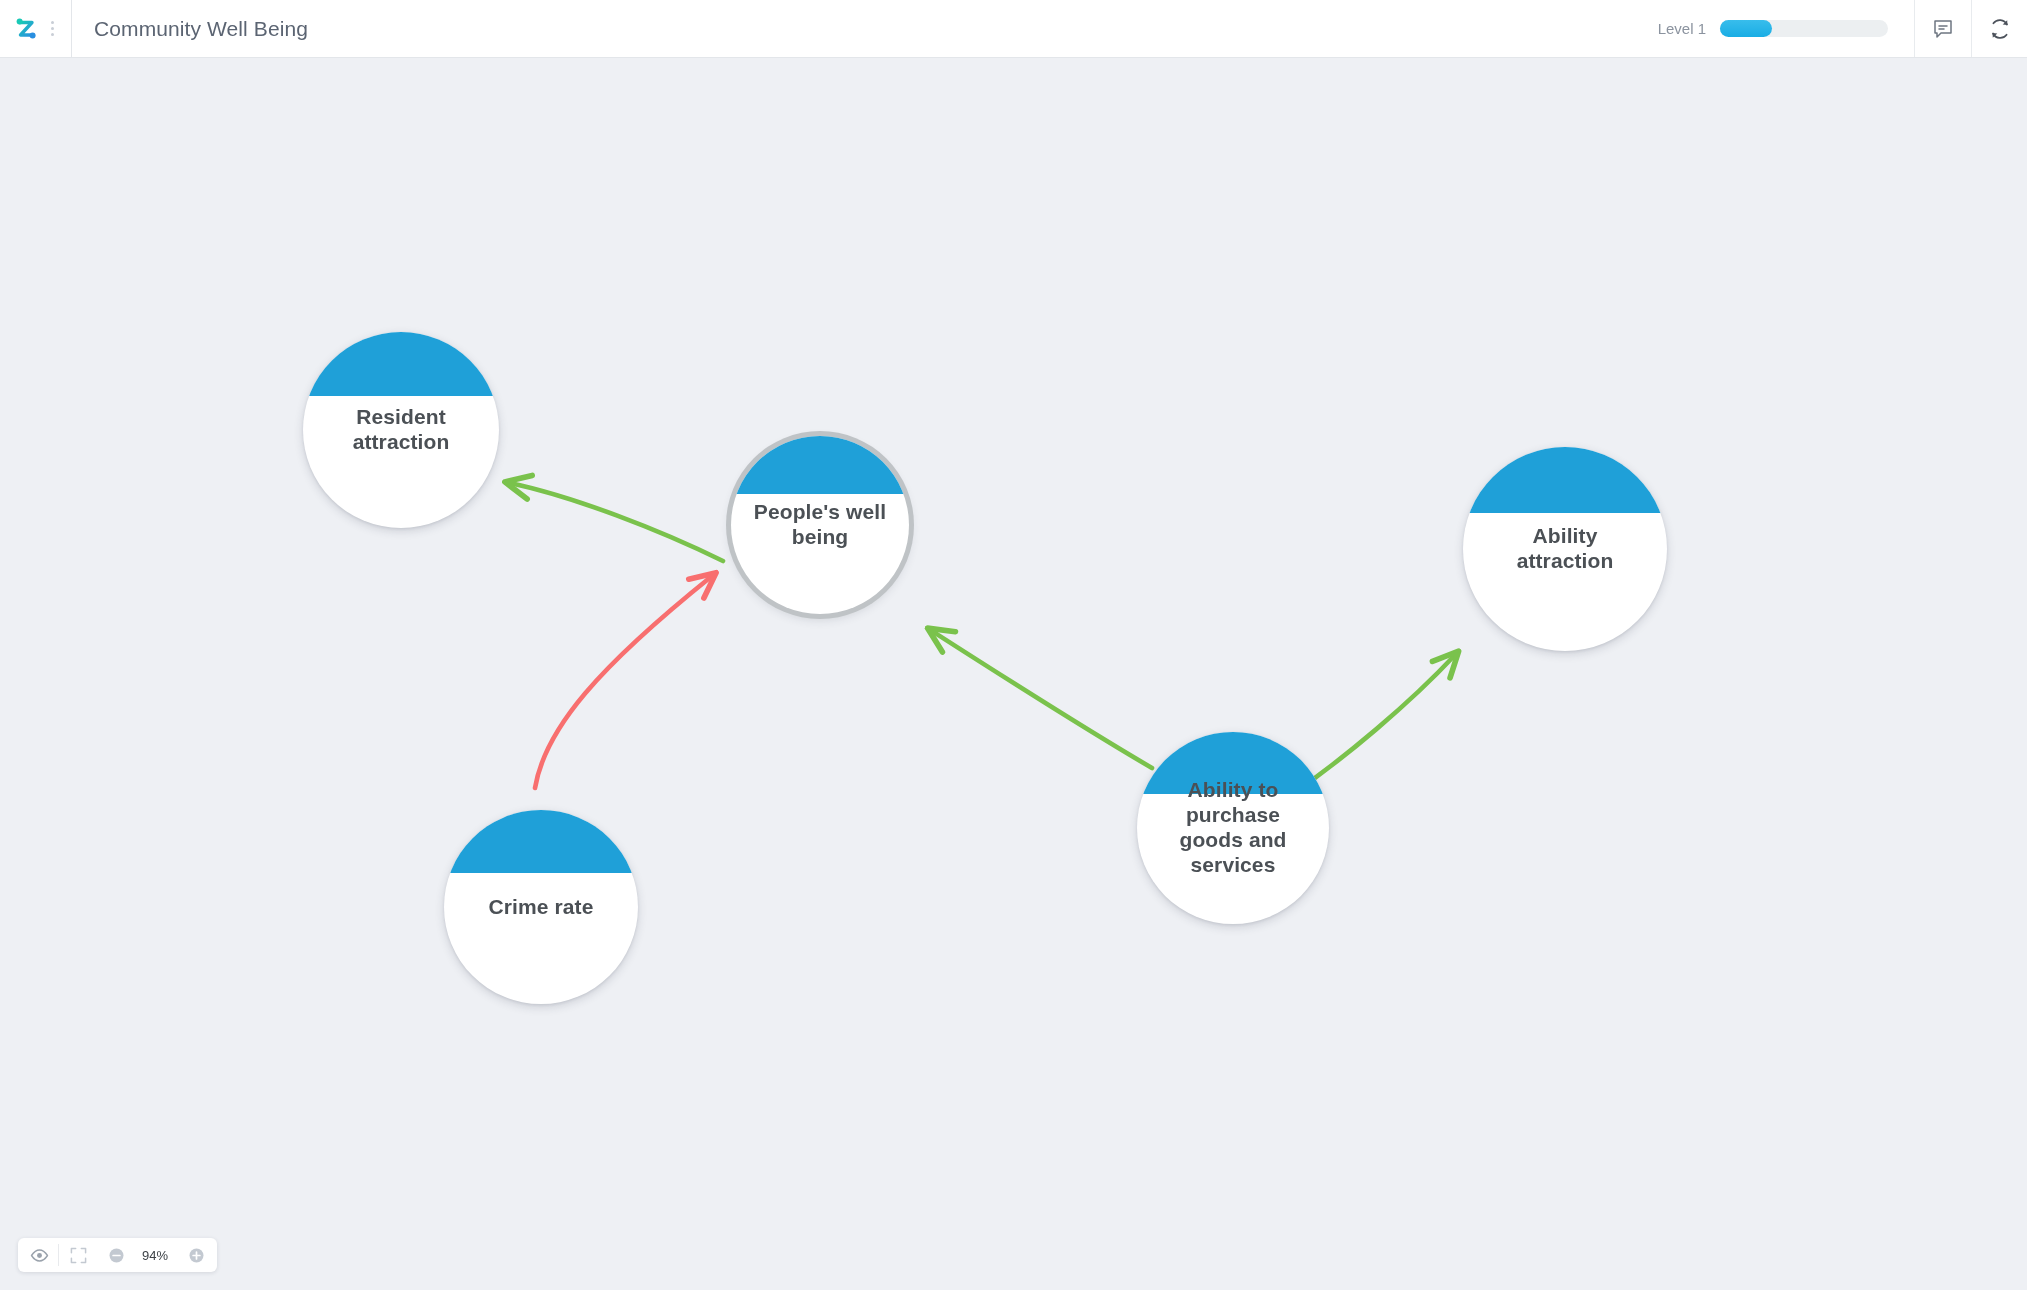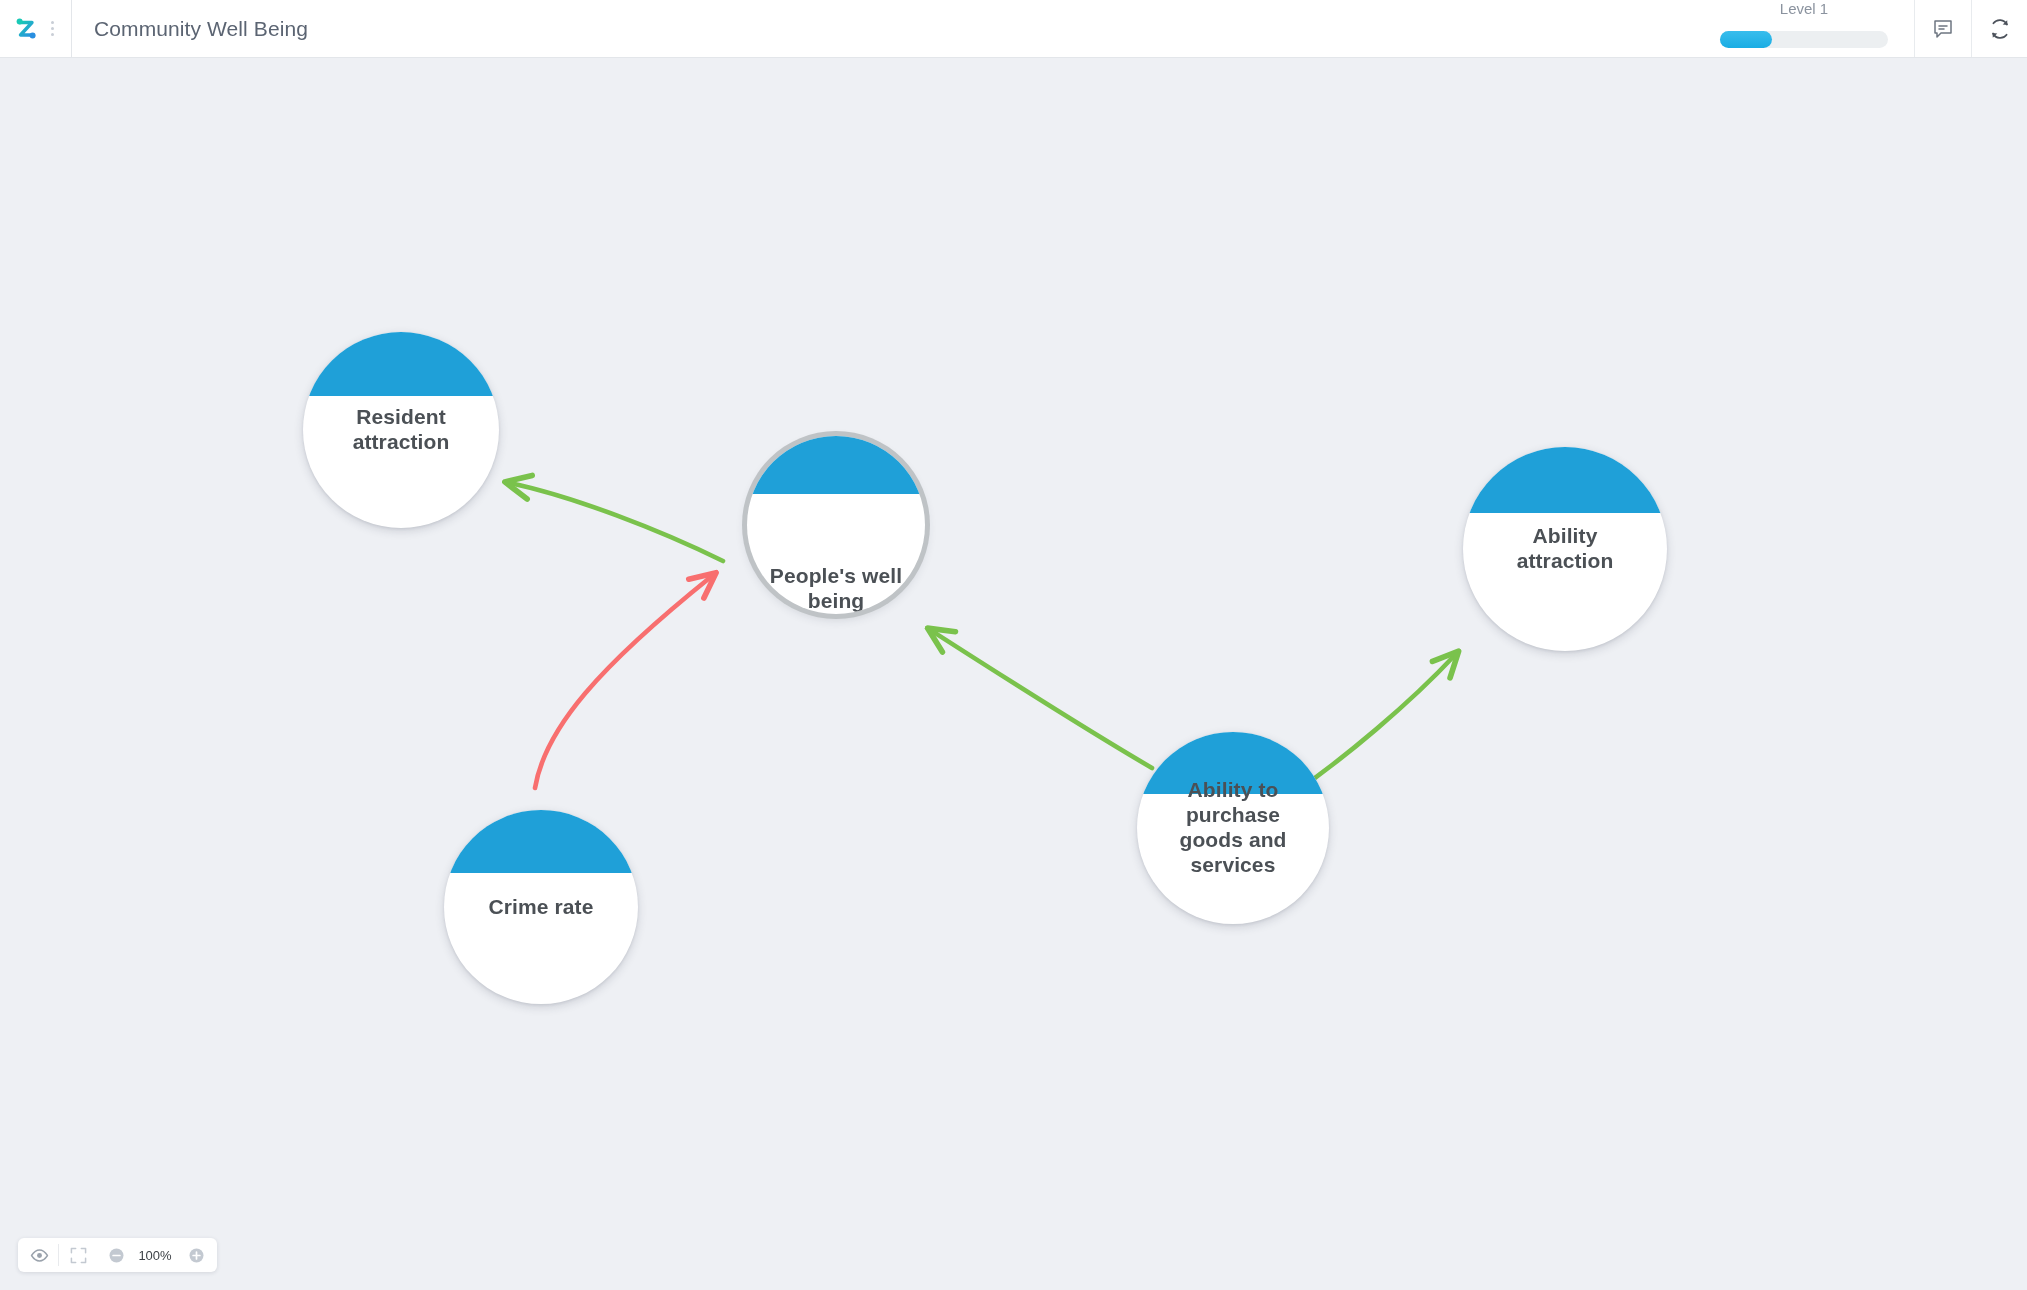--- a/index.html
+++ b/index.html
@@ -39,21 +39,20 @@
   }
 
   .header-right {
     margin-left:auto; display:flex; align-items:center; height:57px;
   }
   .level-group {
     display:flex; align-items:center; gap:14px;
     padding: 0 26px 0 16px;
     height: 57px;
     border-right: 1px solid #e8ebee;
-    flex-direction: column;
   }
   .level-label { font-size: 15px; color:#8b939f; }
   .slider {
     position: relative;
     width: 168px; height: 17px;
     background: #eceff1;
     border-radius: 9px;
     cursor: pointer;
   }
   .slider-fill {
@@ -213,21 +212,21 @@
 
       <path d="M 1291 1 C 1291 1 1291 1 1291 1" fill="none" stroke="none"></path>
       <path d="M 1291 737 C 1345 700 1410 645 1455 597" fill="none" stroke="#7ac24c" stroke-width="4.6" stroke-linecap="round" marker-end="url(#arrow-green)"></path>
     </svg>
 
     <div id="nodes-layer">
         <div class="node" style="left: 303px; top: 274px; width: 196px; height: 196px;">
           <div class="cap" style="height: 63.7px; background: rgb(31, 160, 216);"></div>
           <div class="node-label">Resident attraction</div>
         </div>
-        <div class="node selected" style="left: 747px; top: 378px; width: 178px; height: 178px; align-items: flex-end;">
+        <div class="node selected" style="left: 731px; top: 378px; width: 178px; height: 178px;">
           <div class="cap" style="height: 57.85px; background: rgb(31, 160, 216);"></div>
           <div class="node-label">People's well being</div>
         </div>
         <div class="node" style="left: 1463px; top: 389px; width: 204px; height: 204px;">
           <div class="cap" style="height: 66.3px; background: rgb(31, 160, 216);"></div>
           <div class="node-label">Ability attraction</div>
         </div>
         <div class="node" style="left: 1137px; top: 674px; width: 192px; height: 192px;">
           <div class="cap" style="height: 62.4px; background: rgb(31, 160, 216);"></div>
           <div class="node-label">Ability to purchase
@@ -251,21 +250,21 @@
         <svg width="17" height="17" viewBox="0 0 18 18" aria-hidden="true">
           <path d="M1.5 6 V1.5 H6 M12 1.5 H16.5 V6 M16.5 12 V16.5 H12 M6 16.5 H1.5 V12" fill="none" stroke="#c3c9d1" stroke-width="1.6" stroke-linecap="round" stroke-linejoin="round"></path>
         </svg>
       </div>
       <div class="zb-btn">
         <svg width="17" height="17" viewBox="0 0 18 18" aria-hidden="true">
           <circle cx="9" cy="9" r="7.4" fill="#c3c9d1"></circle>
           <path d="M5.4 9 H12.6" stroke="#ffffff" stroke-width="1.8" stroke-linecap="round"></path>
         </svg>
       </div>
-      <div class="zoom-level">100%</div>
+      <div class="zoom-level">94%</div>
       <div class="zb-btn">
         <svg width="17" height="17" viewBox="0 0 18 18" aria-hidden="true">
           <circle cx="9" cy="9" r="7.4" fill="#c3c9d1"></circle>
           <path d="M5.4 9 H12.6 M9 5.4 V12.6" stroke="#ffffff" stroke-width="1.8" stroke-linecap="round"></path>
         </svg>
       </div>
     </div>
 
   </div>
 </div>

